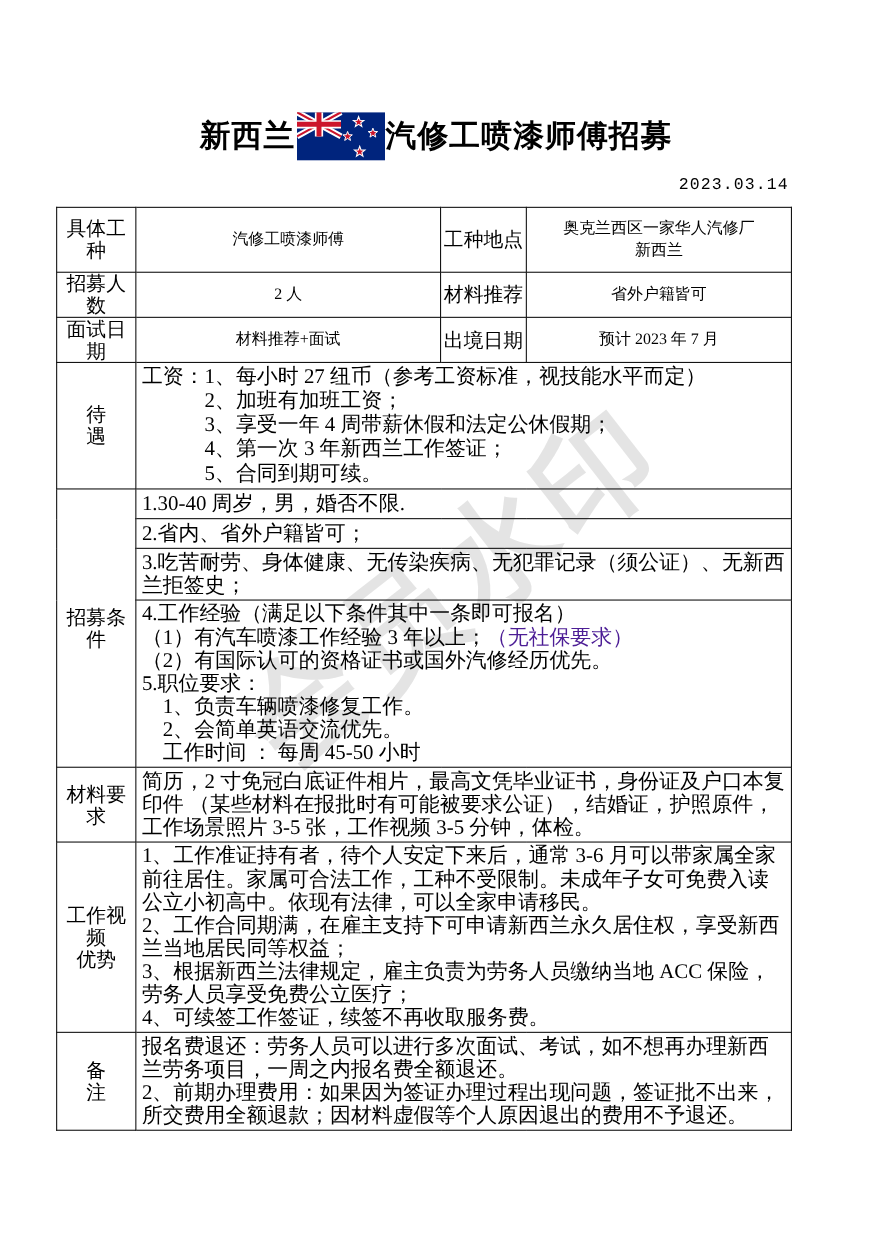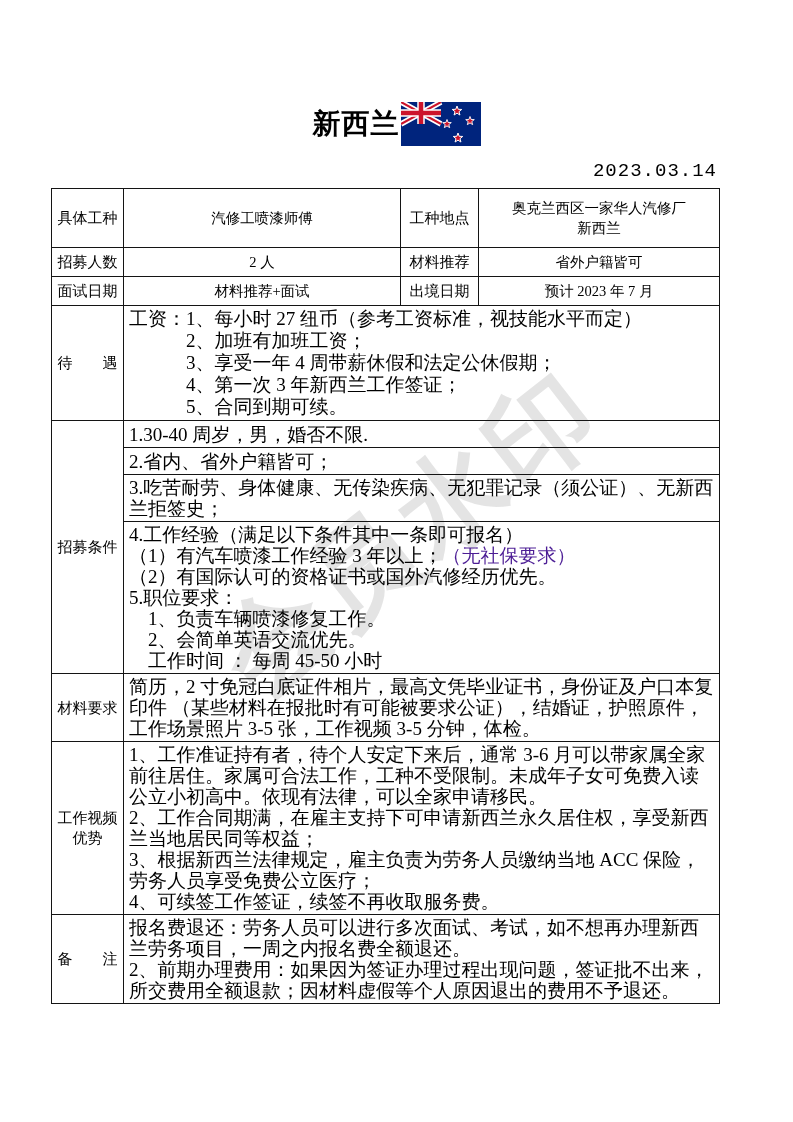--- a/index.html
+++ b/index.html
@@ -16,30 +16,30 @@
     user-select:none;pointer-events:none;
   }
   .header{
     position:absolute;top:102px;left:0;width:793px;z-index:1;
     display:flex;justify-content:center;align-items:center;gap:1px;
   }
   .title-text{font-size:28px;font-weight:bold;letter-spacing:1px;}
   .flag{width:80px;height:44px;display:block;}
   .date{
     position:absolute;top:160px;right:76px;z-index:1;
-    font-size:19px;letter-spacing:1px;
+    font-size:15px;letter-spacing:1px;
     font-family:"Liberation Mono","DejaVu Sans Mono",monospace;
   }
   table.doc{
     position:absolute;left:51px;top:188px;z-index:1;
     width:668px;border-collapse:collapse;table-layout:fixed;
   }
   table.doc td{border:1px solid #141414;overflow:hidden;}
   .lbl{
-    text-align:center;vertical-align:middle;font-size:15px;
+    text-align:center;vertical-align:middle;font-size:18px;
     white-space:pre-wrap;padding:0 1px;line-height:20px;
   }
   .val{
     text-align:center;vertical-align:middle;font-size:14.5px;
     white-space:pre-wrap;line-height:20px;
   }
   .ct{
     text-align:left;vertical-align:middle;font-size:19px;
     line-height:21px;padding:2px 5px;white-space:pre-wrap;
   }
@@ -66,20 +66,21 @@
       <path d="M0,0 L40,22 M40,0 L0,22" stroke="#ffffff" stroke-width="5.5"></path>
       <path d="M0,0 L40,22 M40,0 L0,22" stroke="#cc142b" stroke-width="2"></path>
       <path d="M20,0 V22 M0,11 H40" stroke="#ffffff" stroke-width="7.5"></path>
       <path d="M20,0 V22 M0,11 H40" stroke="#cc142b" stroke-width="4.5"></path>
     </g>
     <use href="#st" transform="translate(56,9)"></use>
     <use href="#st" transform="translate(69,19) scale(0.9)"></use>
     <use href="#st" transform="translate(46,22) scale(0.9)"></use>
     <use href="#st" transform="translate(57,36)"></use>
   </svg>
+  <span class="title-text">汽修工喷漆师傅招募</span>
 </div>
 
 <div class="date">2023.03.14</div>
 
 <table class="doc">
   <colgroup>
     <col style="width:72px">
       <col style="width:277px">
       <col style="width:78px">
       <col style="width:241px">

